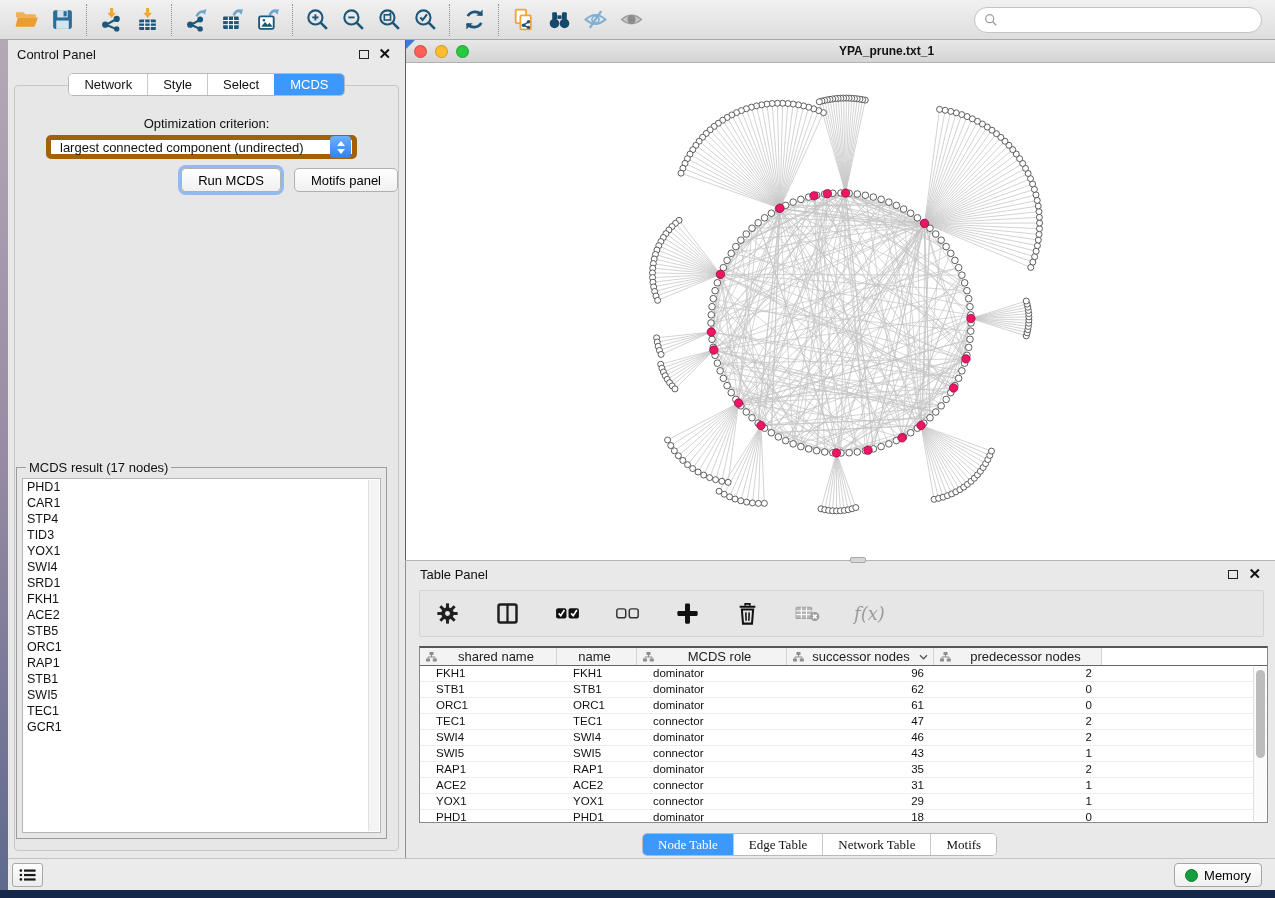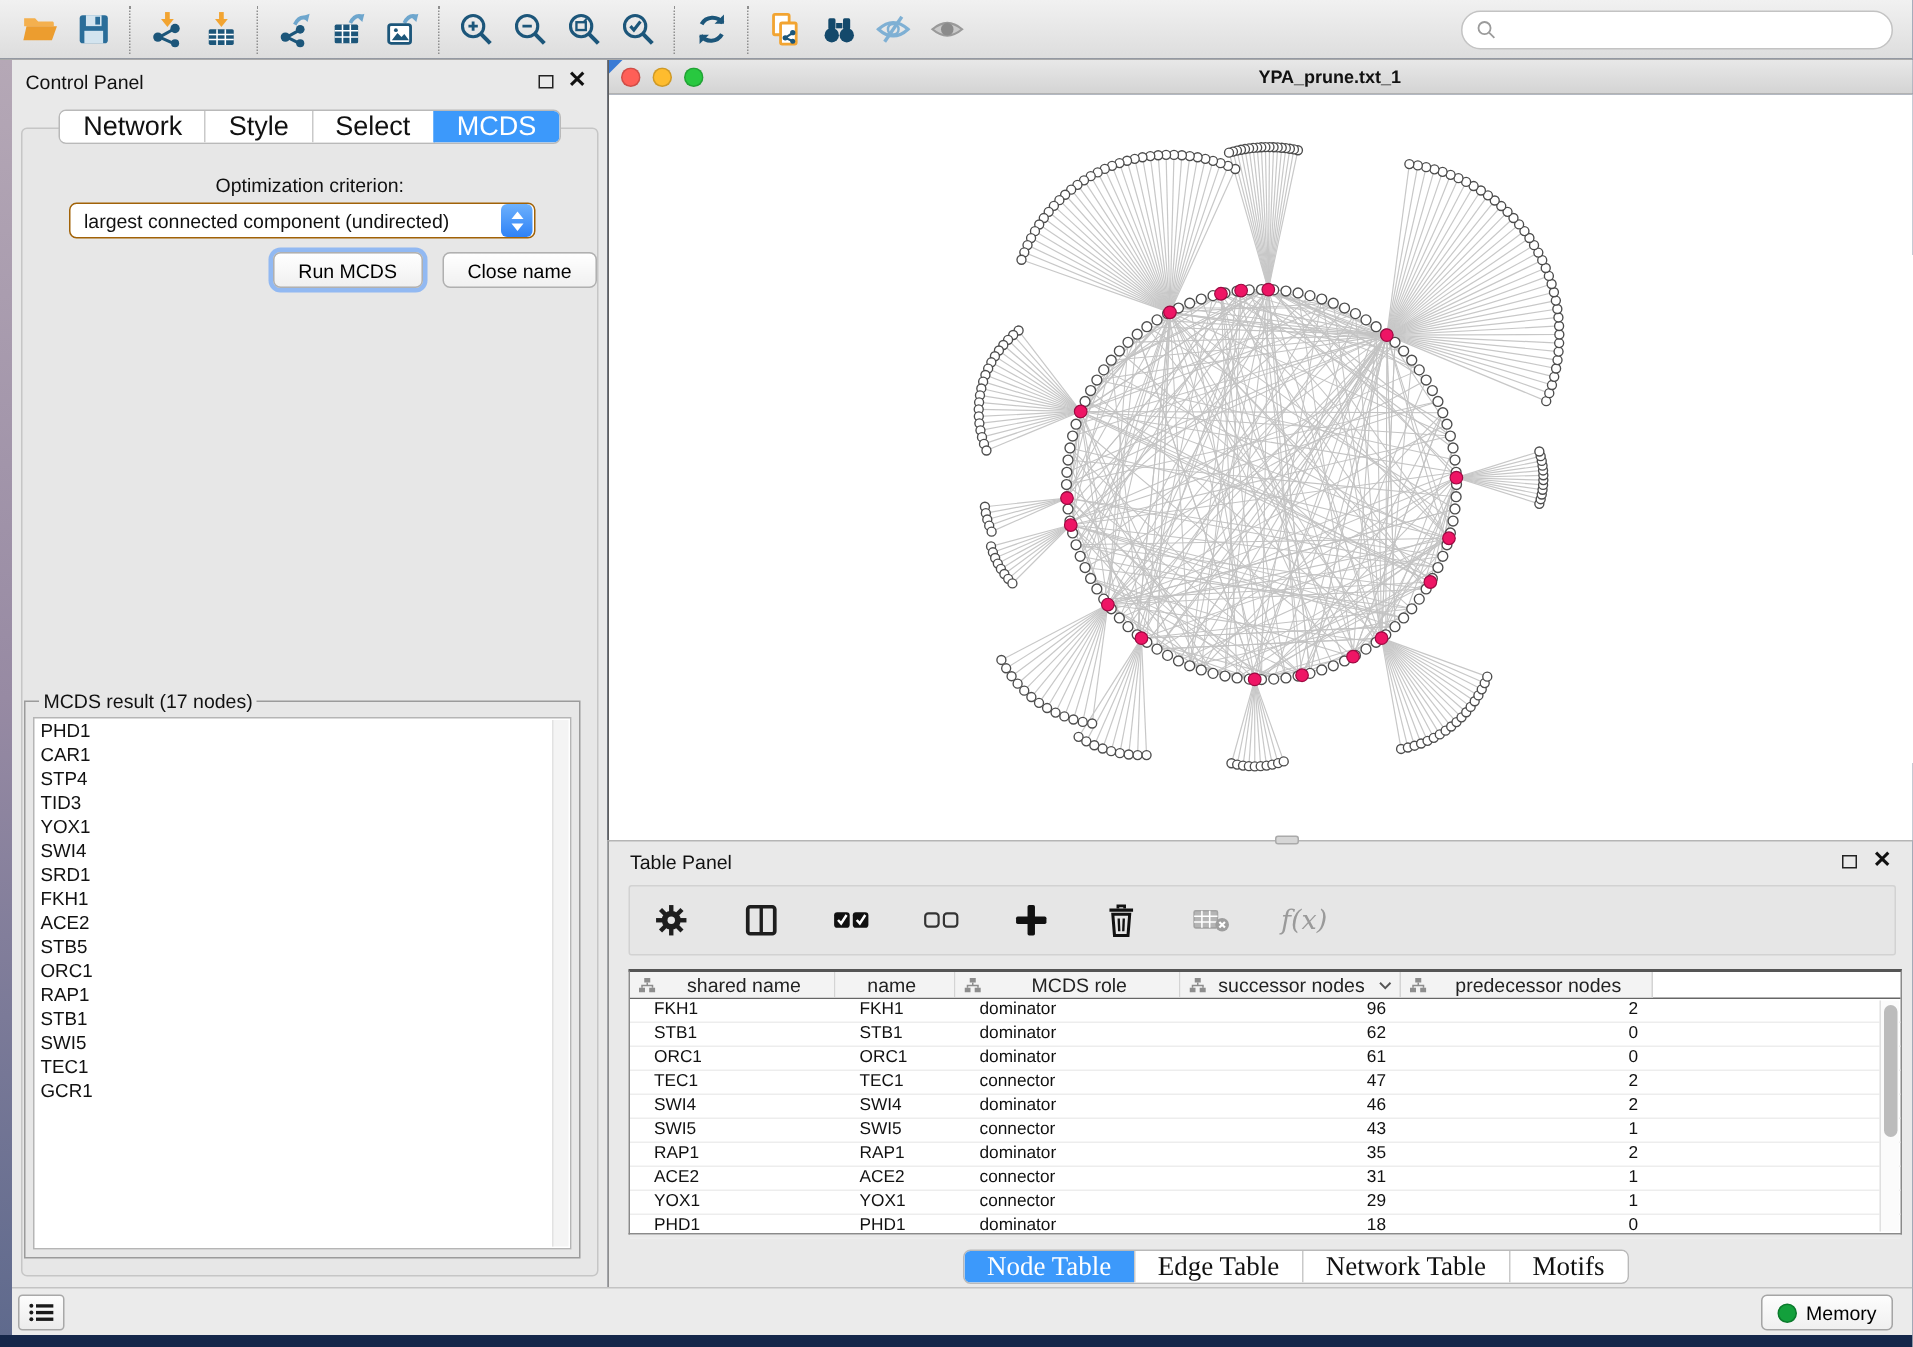--- a/index.html
+++ b/index.html
@@ -35,30 +35,30 @@
     background:#e9e9e9; }
   .cp-head { position:absolute; left:0; top:0; right:0; height:28px; display:flex;
     align-items:center; padding:0 14px 0 9px; }
   .cp-head .ttl { font-size:13px; }
   .cp-head .sp { flex:1; }
   .cp-head .float-ico { margin-right:9px; }
   .seg-tabs { position:absolute; top:33px; left:0; right:0; display:flex;
     justify-content:center; z-index:3; }
   .seg { display:flex; border:1px solid #b9b9b9; border-radius:5px; overflow:hidden;
     background:#fff; height:23px; }
-  .seg .seg-item { padding:0 15px; display:flex; align-items:center; font-size:18px;
+  .seg .seg-item { padding:0 15px; display:flex; align-items:center; font-size:13px;
     background:#fff; border-left:1px solid #c9c9c9; cursor:pointer; }
   .seg .seg-item:first-child { border-left:none; }
   .seg .seg-item.active { background:#3c99fb; color:#fff; border-left-color:#3c99fb; }
   .tab-card { position:absolute; left:6px; right:6px; top:45px; bottom:7px;
     background:#e7e7e7; border:1px solid #c6c6c6; border-radius:4px; }
   .opt-label { position:absolute; top:30px; left:0; right:0; text-align:center;
     font-size:13px; }
   .dropdown { position:absolute; top:49px; left:31px; width:311px; height:24px;
-    background:#fff; border:1px solid #a16207; border-radius:5px; display:flex;
+    background:#fff; border:5px solid #a16207; border-radius:5px; display:flex;
     align-items:center; cursor:pointer; }
   .dropdown .dd-text { flex:1; padding-left:9px; font-size:13px; white-space:nowrap; }
   .dd-stepper { width:21px; height:22px; margin-right:1px; border-radius:4px;
     background:linear-gradient(#6db1fc,#2e82f7); display:flex; flex-direction:column;
     align-items:center; justify-content:center; gap:3px; }
   .dd-up { width:0; height:0; border-left:4px solid transparent; border-right:4px solid transparent;
     border-bottom:5px solid #fff; }
   .dd-down { width:0; height:0; border-left:4px solid transparent; border-right:4px solid transparent;
     border-top:5px solid #fff; }
   .btn-row { position:absolute; top:82px; left:0; right:0; display:flex;
@@ -314,21 +314,21 @@
     <div class="opt-label">Optimization criterion:</div>
     <div class="dropdown">
       <span class="dd-text">largest connected component (undirected)</span>
       <span class="dd-stepper">
           <span class="dd-up"></span>
           <span class="dd-down"></span>
         </span>
     </div>
     <div class="btn-row">
       <button class="pbtn focused">Run MCDS</button>
-      <button class="pbtn">Close name</button>
+      <button class="pbtn">Motifs panel</button>
     </div>
     <div class="mcds-group">
       <span class="mcds-legend">MCDS result (17 nodes)</span>
       <div class="mcds-list" id="mcds-list">
         <div class="mcds-scroll"></div>
       <div class="mcds-item">PHD1</div>
           <div class="mcds-item">CAR1</div>
           <div class="mcds-item">STP4</div>
           <div class="mcds-item">TID3</div>
           <div class="mcds-item">YOX1</div>

